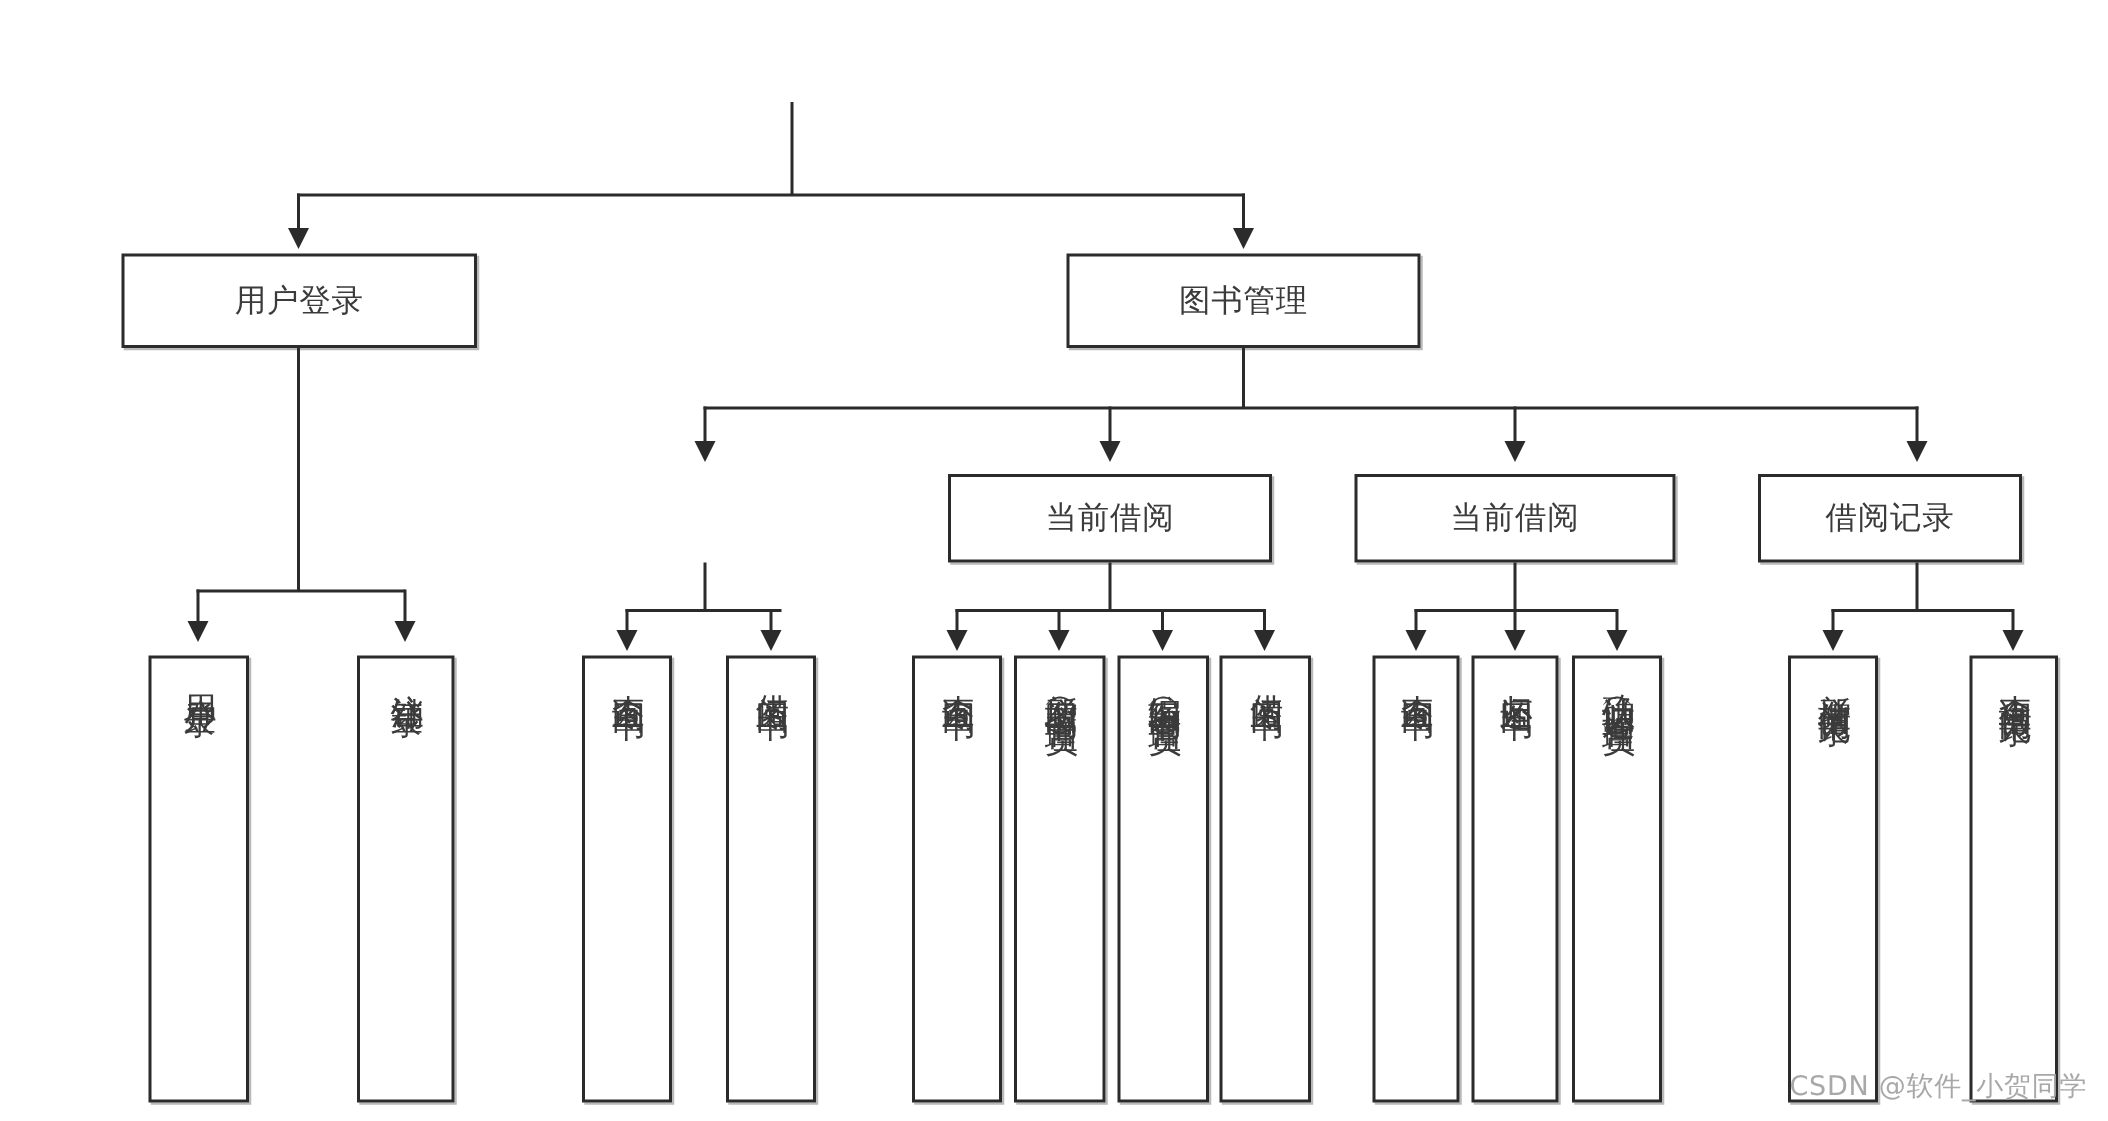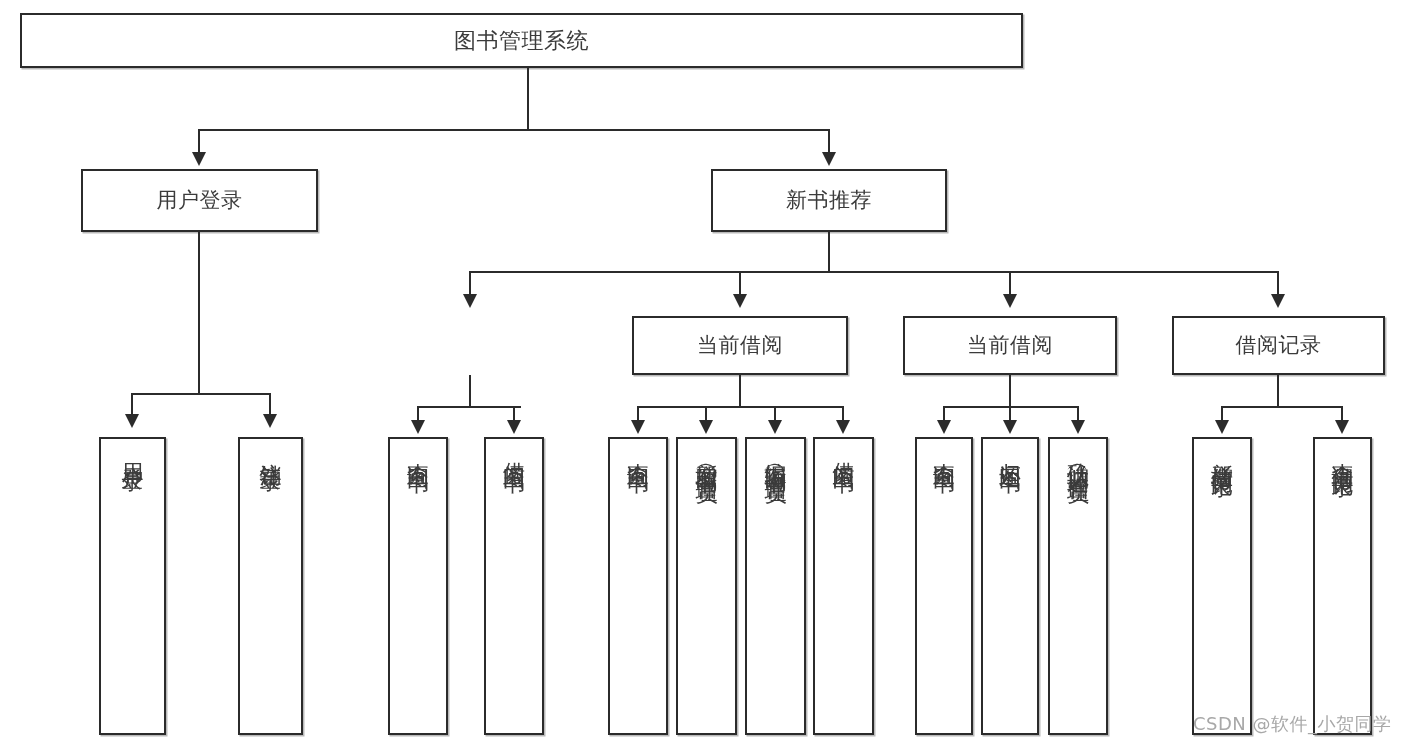--- a/index.html
+++ b/index.html
@@ -80,37 +80,34 @@
     white-space: nowrap;
     pointer-events: none;
     letter-spacing: 0.5px;
   }
 </style>
 </head>
 <body>
 
 <div id="canvas">
 
-  <div class="node root" style="left:20px; top:13px; width:1003px; height:55px;">
-    <span class="lbl">图书管理系统</span>
-  </div>
 
   <div class="ln v" style="left:527px; top:68px; width:2px; height:62px;"></div>
   <div class="ln h" style="left:198px; top:129px; width:632px; height:2px;"></div>
   <div class="ln v" style="left:198px; top:129px; width:2px; height:25px;"></div>
   <div class="arrow" style="left:192px; top:152px;"></div>
   <div class="ln v" style="left:828px; top:129px; width:2px; height:25px;"></div>
   <div class="arrow" style="left:822px; top:152px;"></div>
 
   <div class="node" style="left:81px; top:169px; width:237px; height:63px;">
     <span class="lbl">用户登录</span>
   </div>
 
   <div class="node" style="left:711px; top:169px; width:236px; height:63px;">
-    <span class="lbl">新书推荐</span>
+    <span class="lbl">图书管理</span>
   </div>
 
   <div class="ln v" style="left:198px; top:232px; width:2px; height:162px;"></div>
   <div class="ln h" style="left:131px; top:393px; width:139px; height:2px;"></div>
   <div class="ln v" style="left:131px; top:393px; width:2px; height:22px;"></div>
   <div class="arrow" style="left:125px; top:414px;"></div>
   <div class="ln v" style="left:269px; top:393px; width:2px; height:22px;"></div>
   <div class="arrow" style="left:263px; top:414px;"></div>
 
   <div class="ln v" style="left:828px; top:232px; width:2px; height:40px;"></div>
@@ -123,21 +120,21 @@
   <div class="arrow" style="left:1003px; top:294px;"></div>
   <div class="ln v" style="left:1277px; top:271px; width:2px; height:24px;"></div>
   <div class="arrow" style="left:1271px; top:294px;"></div>
 
   <div class="node" style="left:632px; top:316px; width:216px; height:59px;">
     <span class="lbl">当前借阅</span>
   </div>
   <div class="node" style="left:903px; top:316px; width:214px; height:59px;align-items:center;">
     <span class="lbl">当前借阅</span>
   </div>
-  <div class="node" style="left:1172px; top:316px; width:213px; height:59px;">
+  <div class="node" style="left:1172px; top:316px; width:176px; height:59px;">
     <span class="lbl">借阅记录</span>
   </div>
 
   <div class="ln v" style="left:469px; top:375px; width:2px; height:32px;"></div>
   <div class="ln h" style="left:417px; top:406px; width:104px; height:2px;"></div>
   <div class="ln v" style="left:417px; top:406px; width:2px; height:15px;"></div>
   <div class="arrow" style="left:411px; top:420px;"></div>
   <div class="ln v" style="left:513px; top:406px; width:2px; height:15px;"></div>
   <div class="arrow" style="left:507px; top:420px;"></div>
 

